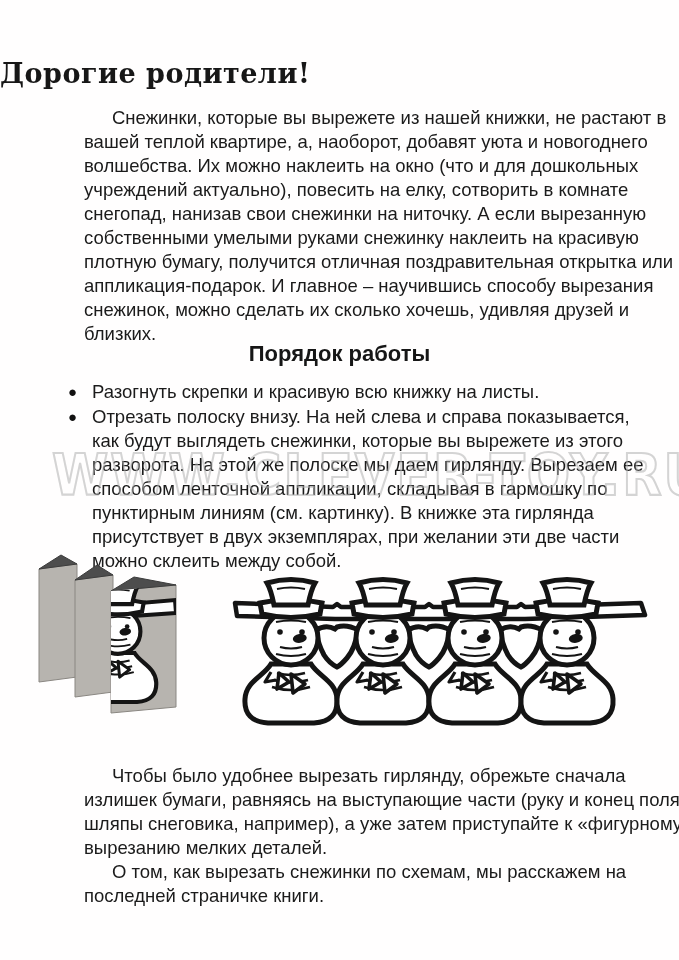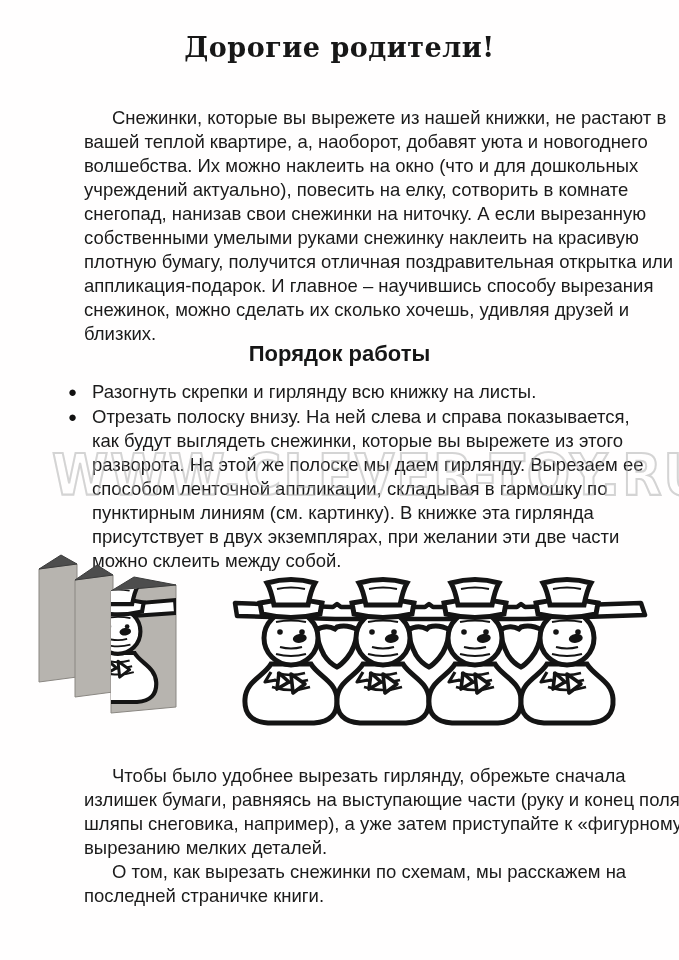--- a/index.html
+++ b/index.html
@@ -5,22 +5,22 @@
   html,body{margin:0;padding:0;background:#ffffff;}
   #page{
     position:relative;
     width:679px;height:960px;
     background:#fffefe;
     overflow:hidden;
     font-family:"Liberation Sans", sans-serif;
     color:#1b1b1b;
   }
   .title{
-    position:absolute;left:0;top:32px;width:679px;
-    text-align:center;
+    position:absolute;left:0;top:58px;width:679px;
+    text-align:left;
     font-family:"DejaVu Serif", serif;
     font-weight:bold;
     font-size:27px;
     letter-spacing:0.5px;
     color:#171717;
   }
   .bodytext{
     font-size:18.5px;
     line-height:24px;
     color:#1b1b1b;
@@ -66,21 +66,21 @@
 <div id="page">
 
   <div class="title">Дорогие родители!</div>
 
   <div id="para1" class="para bodytext">Снежинки, которые вы вырежете из нашей книжки, не растают в вашей теплой квартире, а, наоборот, добавят уюта и новогоднего волшебства. Их можно наклеить на окно (что и для дошкольных учреждений актуально), повесить на елку, сотворить в комнате снегопад, нанизав свои снежинки на ниточку. А если вырезанную собственными умелыми руками снежинку наклеить на красивую плотную бумагу, получится отличная поздравительная открытка или аппликация-подарок. И главное – научившись способу вырезания снежинок, можно сделать их сколько хочешь, удивляя друзей и близких.</div>
 
   <div class="section-heading">Порядок работы</div>
 
   <div id="bullet1" class="bullet-row">
     <span class="bullet-dot">●</span>
-    <span class="bullet-text bodytext">Разогнуть скрепки и гирлянду всю книжку на листы.</span>
+    <span class="bullet-text bodytext">Разогнуть скрепки и красивую всю книжку на листы.</span>
   </div>
   <div id="bullet2" class="bullet-row">
     <span class="bullet-dot">●</span>
     <span class="bullet-text bodytext">Отрезать полоску внизу. На ней слева и справа показывается, как будут выглядеть снежинки, которые вы вырежете из этого разворота. На этой же полоске мы даем гирлянду. Вырезаем ее способом ленточной аппликации, складывая в гармошку по пунктирным линиям (см. картинку). В книжке эта гирлянда присутствует в двух экземплярах, при желании эти две части можно склеить между собой.</span>
   </div>
 
   <div id="watermark">WWW.CLEVER-TOY.RU</div>
 
   <svg id="fold-illo" width="150" height="168" viewBox="0 0 150 168" xmlns="http://www.w3.org/2000/svg">
     <defs>

